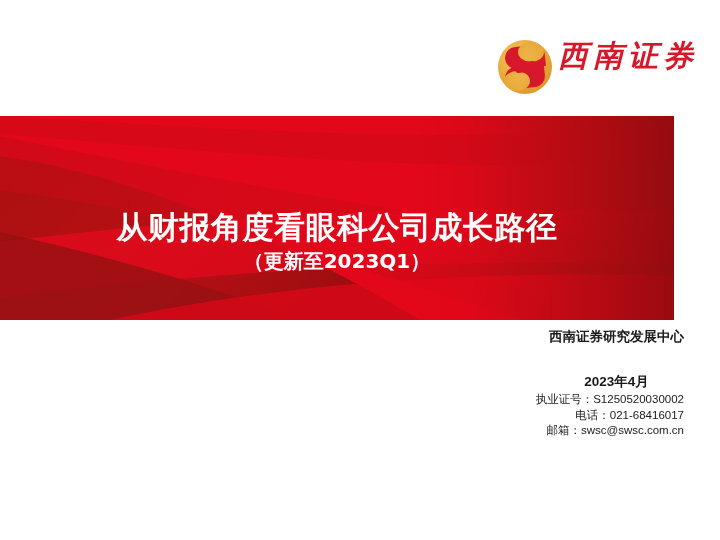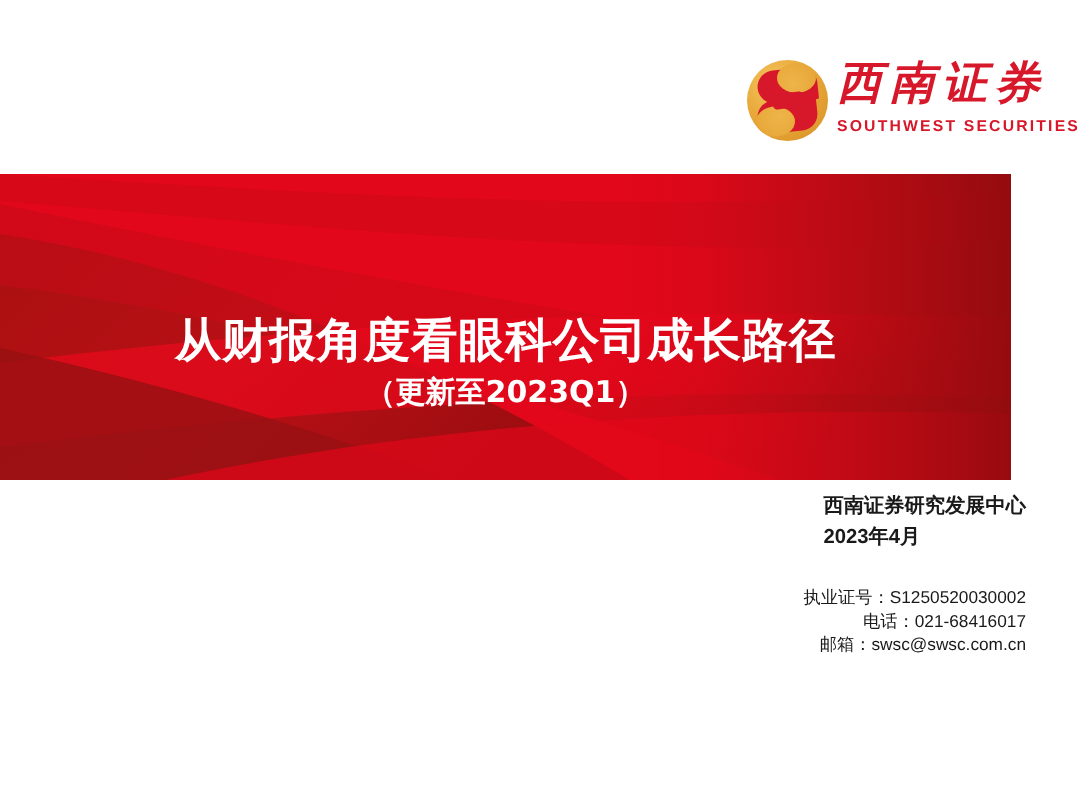--- a/index.html
+++ b/index.html
@@ -157,35 +157,36 @@
     line-height: 30px;
     white-space: nowrap;
     margin: 0;
   }
 
   
   .org-block {
     position: absolute;
     right: 36px;
     top: 326px;
-    text-align: left;
+    text-align: center;
   }
   .org-name {
     font-size: 13.5px;
     font-weight: 700;
     color: #1a1a1a;
     line-height: 21px;
     white-space: nowrap;
   }
   .org-date {
     font-size: 13.5px;
     font-weight: 700;
     color: #1a1a1a;
     line-height: 21px;
     white-space: nowrap;
+    margin-top: 24px;
   }
 
   
   .contact-block {
     position: absolute;
     right: 36px;
     top: 392px;
     text-align: right;
   }
   .contact-line {
@@ -201,21 +202,20 @@
 
 <div class="logo-block">
   <div class="logo-mark">
     <div class="swirl-top"></div>
     <div class="swirl-bot"></div>
     <div class="notch-a"></div>
     <div class="notch-b"></div>
     <div class="bar-mid"></div>
   </div>
   <div class="logo-cn">西南证券</div>
-  <div class="logo-en">SOUTHWEST SECURITIES</div>
 </div>
 
 <div class="banner">
   <svg viewBox="0 0 674 204" preserveAspectRatio="none">
     <defs>
       <linearGradient id="gBase" x1="0" y1="0" x2="1" y2="0">
         <stop offset="0%" stop-color="#e2071a"></stop>
         <stop offset="62%" stop-color="#e2071a"></stop>
         <stop offset="100%" stop-color="#b80d14"></stop>
       </linearGradient>

